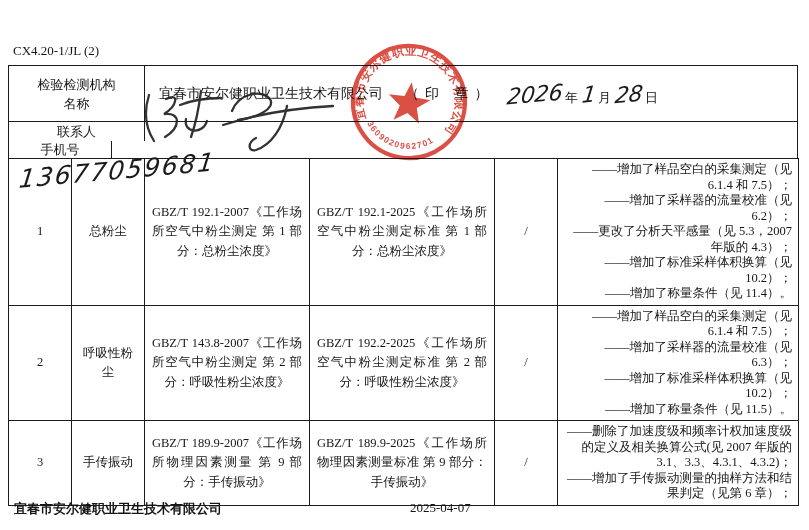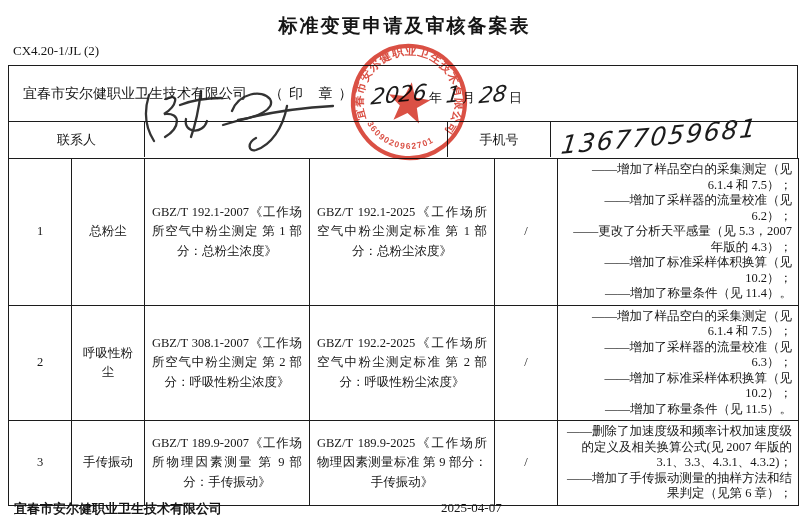--- a/index.html
+++ b/index.html
@@ -14,21 +14,21 @@
   }
   .form-code{position:absolute;top:43px;left:13px;font-size:13px;}
 
   
   .info-box{
     position:absolute;left:8px;top:65px;width:790px;height:93px;
     border:1.6px solid #1c1c1c;border-bottom:none;box-sizing:border-box;
   }
   .irow{display:flex;box-sizing:border-box;}
   .rowA{height:56px;border-bottom:1px solid #1c1c1c;}
-  .rowB{height:35px;}
+  .rowB{height:35px;flex-direction:column;}
   .cell{box-sizing:border-box;display:flex;align-items:center;justify-content:center;}
   .lbl{width:136px;border-right:1px solid #1c1c1c;font-size:13px;line-height:19px;
        text-align:center;white-space:pre-line;}
   .contentA{flex:1;justify-content:flex-start;padding-left:14px;font-size:14px;position:relative;}
   .sealhint{margin-left:22px;letter-spacing:6px;}
   .sigcell{width:303px;border-right:1px solid #1c1c1c;}
   .lbl2{width:103px;border-right:1px solid #1c1c1c;font-size:13px;}
   .phonecell{flex:1;justify-content:flex-start;padding-left:10px;position:relative;}
 
   
@@ -54,36 +54,37 @@
   tr.hrow{height:34px;}
   tr.r1{height:112px;} tr.r2{height:84px;} tr.r3{height:78px;}
   td.c-no{text-align:center;}
   td.c-cat{text-align:center;padding:2px 9px;line-height:19px;}
   td.c-std{text-align:justify;text-align-last:center;line-height:19.5px;padding:3px 7px;}
   td.c-lim{text-align:center;}
   td.c-chg{text-align:right;white-space:pre-line;line-height:15.5px;padding:3px 6px;}
 
   
   .footer-company{position:absolute;left:14px;top:500px;font-size:13px;font-weight:bold;}
-  .footer-date{position:absolute;left:441px;top:500px;font-size:13px;}
+  .footer-date{position:absolute;left:410px;top:500px;font-size:13px;}
 
   
   .seal-svg{position:absolute;left:343px;top:36px;mix-blend-mode:multiply;}
   .sig-svg{position:absolute;left:135px;top:83px;}
 </style>
 </head>
 <body>
 
 <div class="page">
 
-  <div class="doc-title">标准变更申请及审核备案表</div>
   <div class="form-code">CX4.20-1/JL (2)</div>
 
   <div class="info-box">
     <div class="irow rowA">
+      <div class="cell lbl">检验检测机构
+名称</div>
       <div class="cell contentA">
         <span>宜春市安尔健职业卫生技术有限公司</span>
         <span class="sealhint">（印 章）</span>
         <div class="date-group">
           <span class="hw">2026</span><span class="unit">年</span><span class="hw">1</span><span class="unit">月</span><span class="hw">28</span><span class="unit">日</span>
         </div>
       </div>
     </div>
     <div class="irow rowB">
       <div class="cell lbl">联系人</div>
@@ -113,21 +114,21 @@
         <td class="c-lim">/</td>
         <td class="c-chg">——增加了样品空白的采集测定（见 6.1.4 和 7.5）；
 ——增加了采样器的流量校准（见 6.2）；
 ——更改了分析天平感量（见 5.3，2007 年版的 4.3）；
 ——增加了标准采样体积换算（见 10.2）；
 ——增加了称量条件（见 11.4）。</td>
       </tr>
       <tr class="r2">
         <td class="c-no">2</td>
         <td class="c-cat">呼吸性粉尘</td>
-        <td class="c-std">GBZ/T 308.1-2007《工作场所空气中粉尘测定 第 2 部分：呼吸性粉尘浓度》</td>
+        <td class="c-std">GBZ/T 143.8-2007《工作场所空气中粉尘测定 第 2 部分：呼吸性粉尘浓度》</td>
         <td class="c-std">GBZ/T 192.2-2025《工作场所空气中粉尘测定标准 第 2 部分：呼吸性粉尘浓度》</td>
         <td class="c-lim">/</td>
         <td class="c-chg">——增加了样品空白的采集测定（见 6.1.4 和 7.5）；
 ——增加了采样器的流量校准（见 6.3）；
 ——增加了标准采样体积换算（见 10.2）；
 ——增加了称量条件（见 11.5）。</td>
       </tr>
       <tr class="r3">
         <td class="c-no">3</td>
         <td class="c-cat">手传振动</td>

